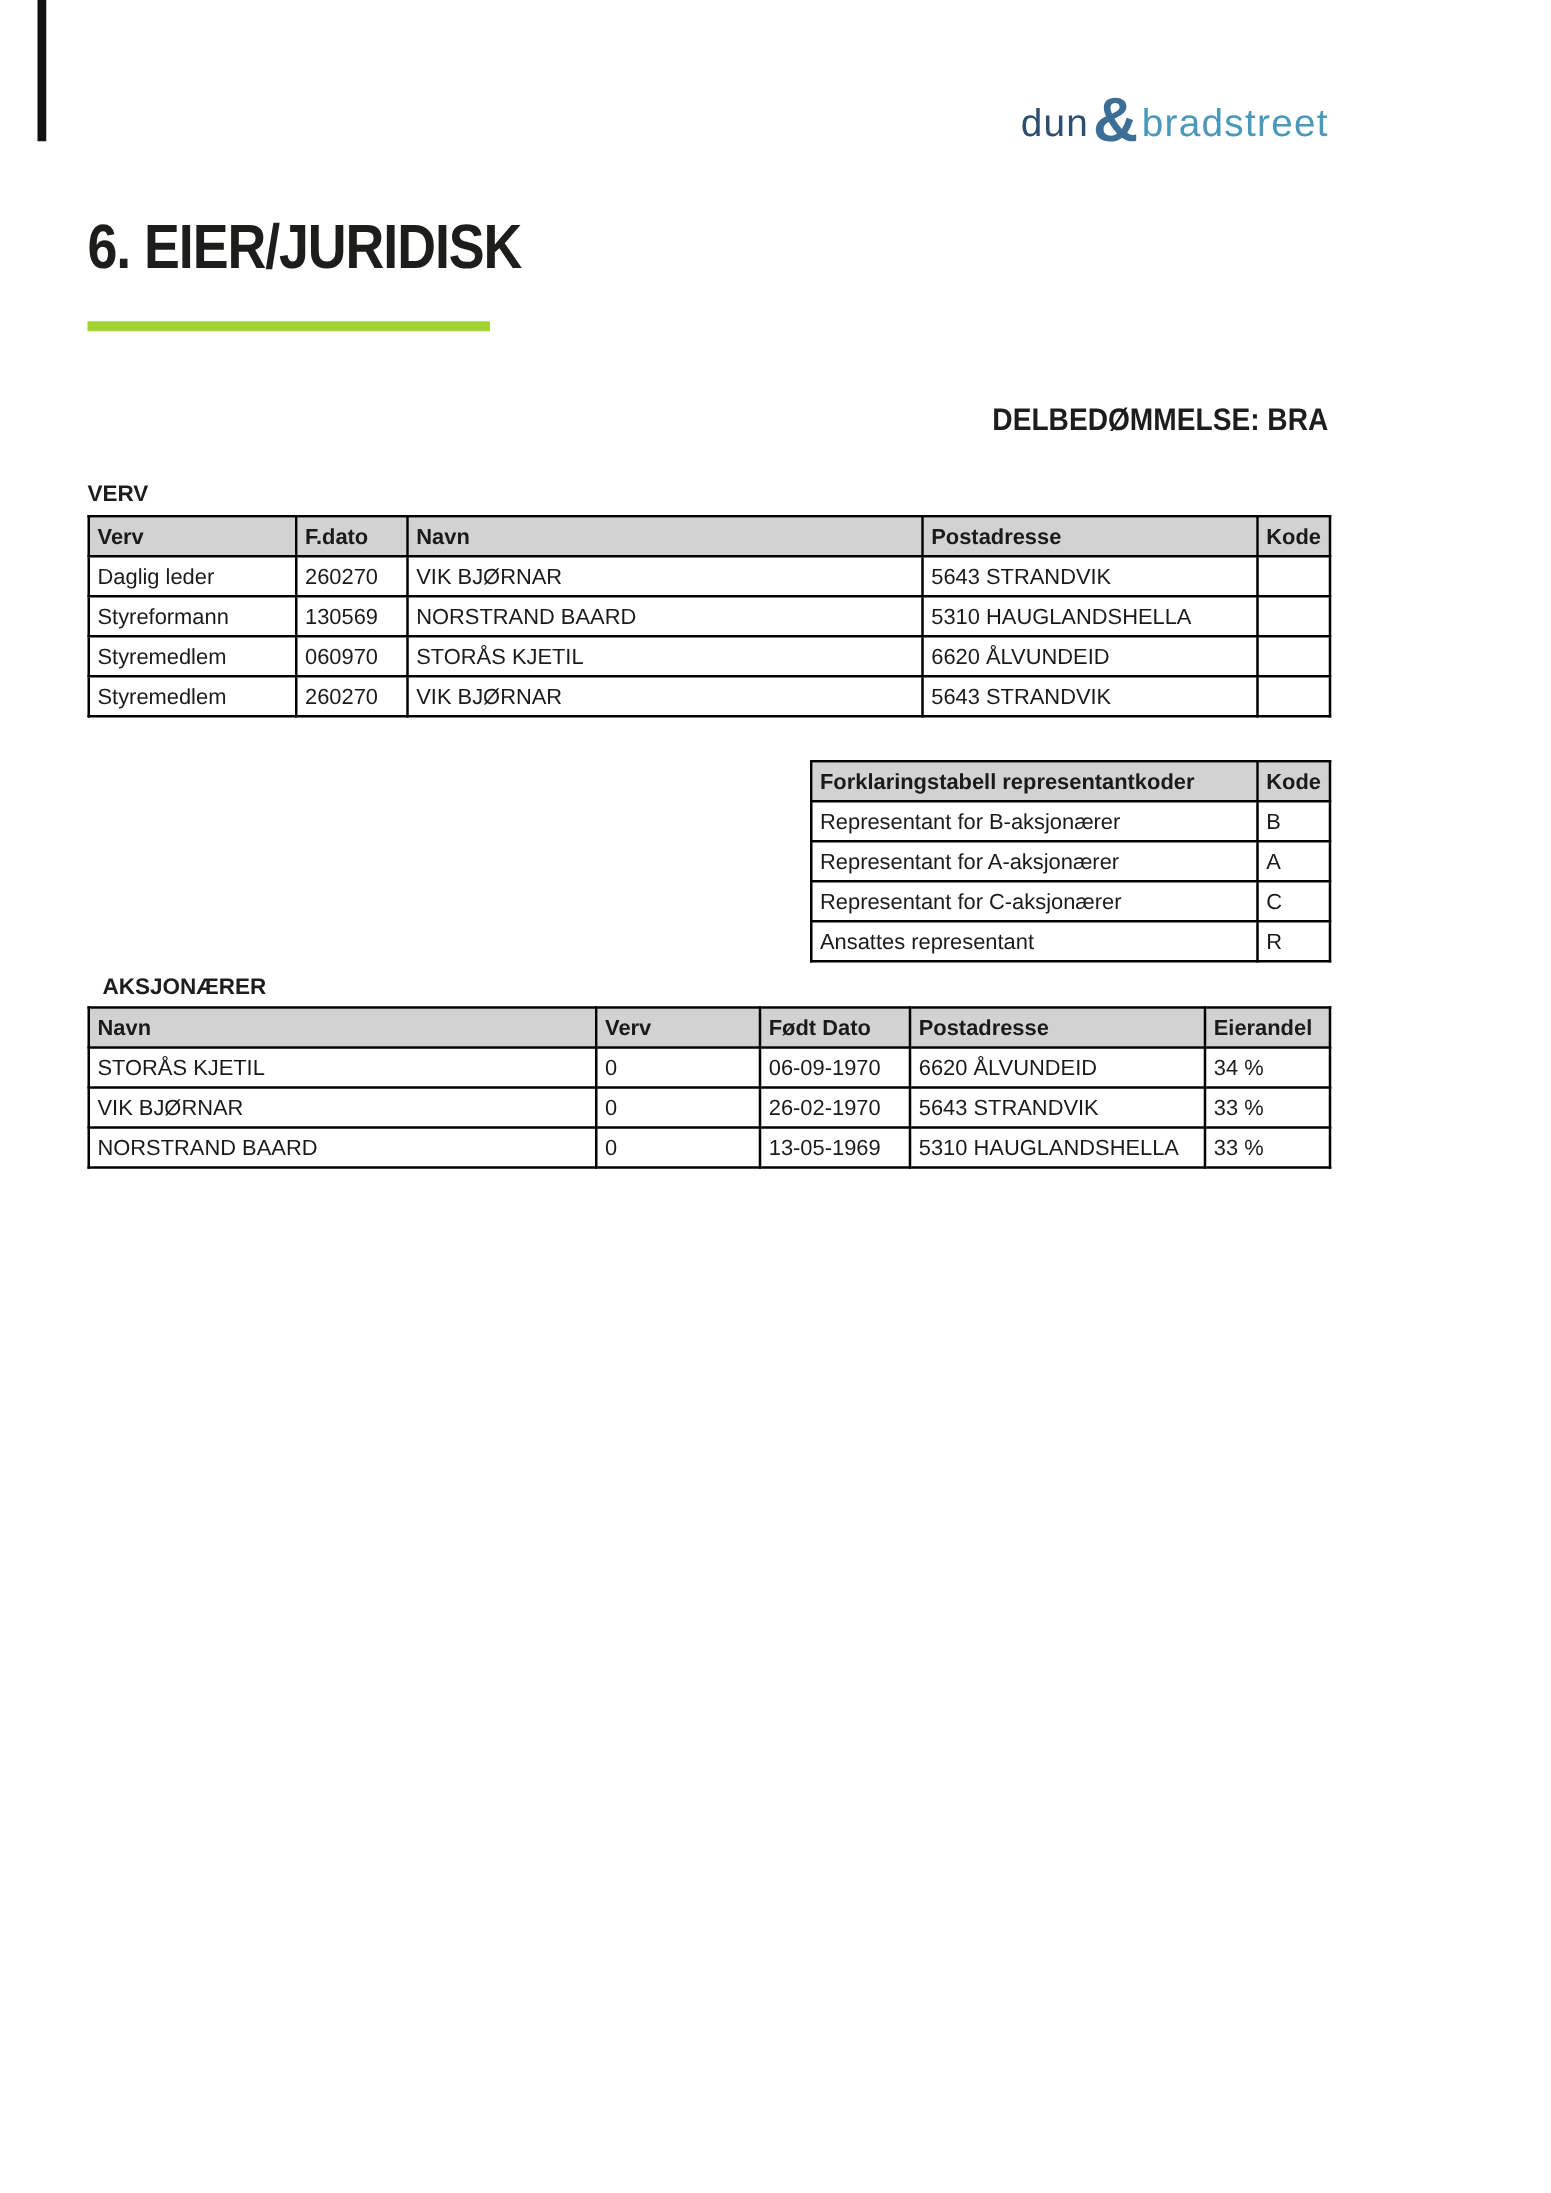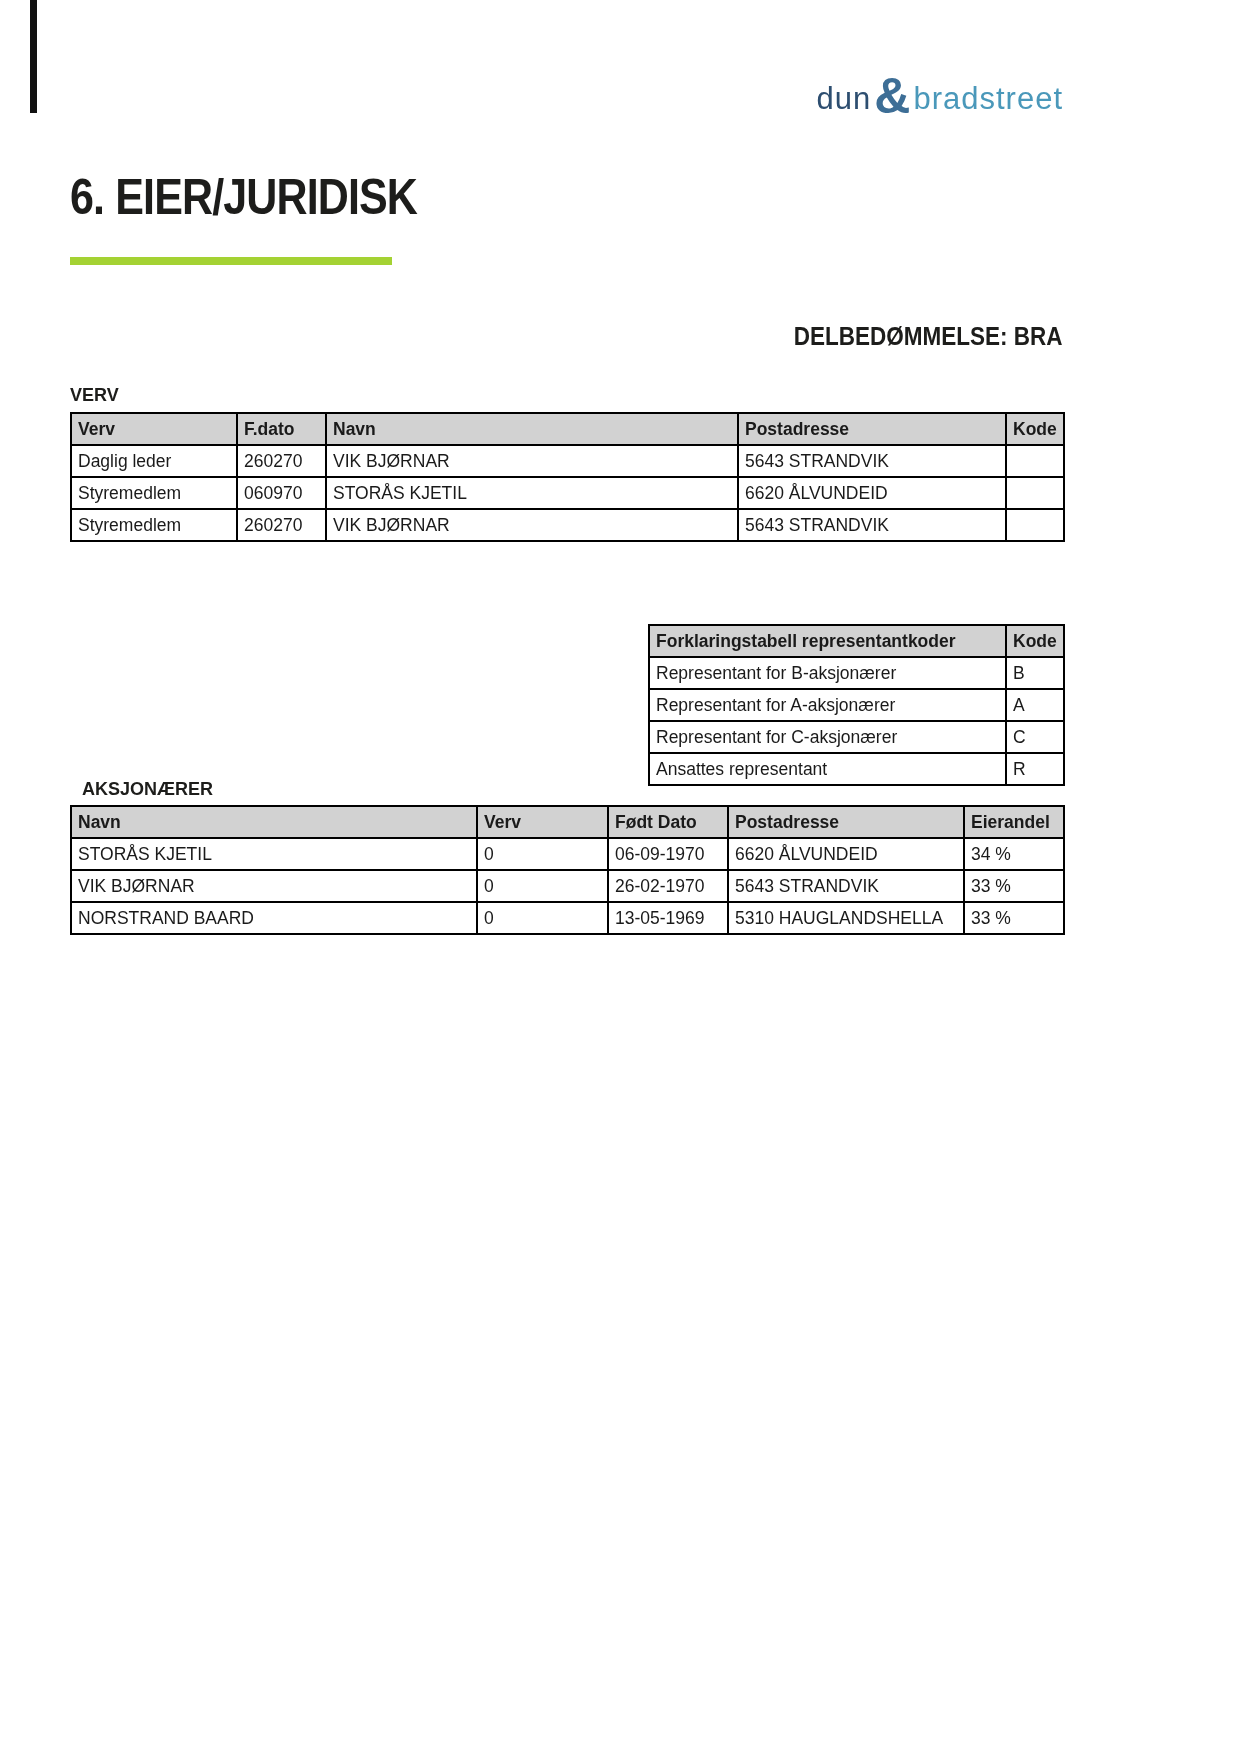--- a/index.html
+++ b/index.html
@@ -100,21 +100,21 @@
     vertical-align: middle;
     overflow: hidden;
     white-space: nowrap;
   }
   table.tbl th {
     background: #d2d2d2;
     font-weight: bold;
   }
 
   .tbl-verv       { left: 70px;  top: 412px; width: 993px; }
-  .tbl-codes      { left: 648px; top: 624px; width: 415px; }
+  .tbl-codes      { left: 648px; top: 608px; width: 415px; }
   .tbl-sharehold  { left: 70px;  top: 805px; width: 993px; }
 
   .footer {
     position: absolute;
     right: 184px; top: 1686px;
     font-size: 12px;
     color: #7f1d1d;
     white-space: nowrap;
   }
 </style>
@@ -157,20 +157,27 @@
       </thead>
       <tbody>
         <tr>
           <td>Daglig leder</td>
           <td>260270</td>
           <td>VIK BJØRNAR</td>
           <td>5643 STRANDVIK</td>
           <td></td>
         </tr>
         <tr>
+          <td>Styreformann</td>
+          <td>130569</td>
+          <td>NORSTRAND BAARD</td>
+          <td>5310 HAUGLANDSHELLA</td>
+          <td></td>
+        </tr>
+        <tr>
           <td>Styremedlem</td>
           <td>060970</td>
           <td>STORÅS KJETIL</td>
           <td>6620 ÅLVUNDEID</td>
           <td></td>
         </tr>
         <tr>
           <td>Styremedlem</td>
           <td>260270</td>
           <td>VIK BJØRNAR</td>

